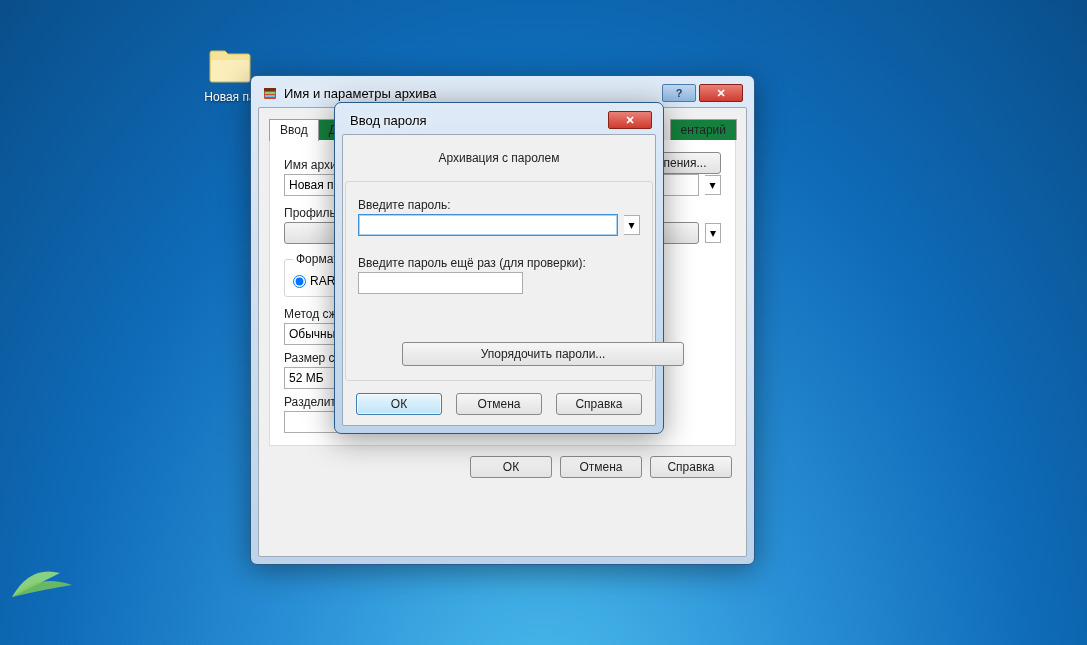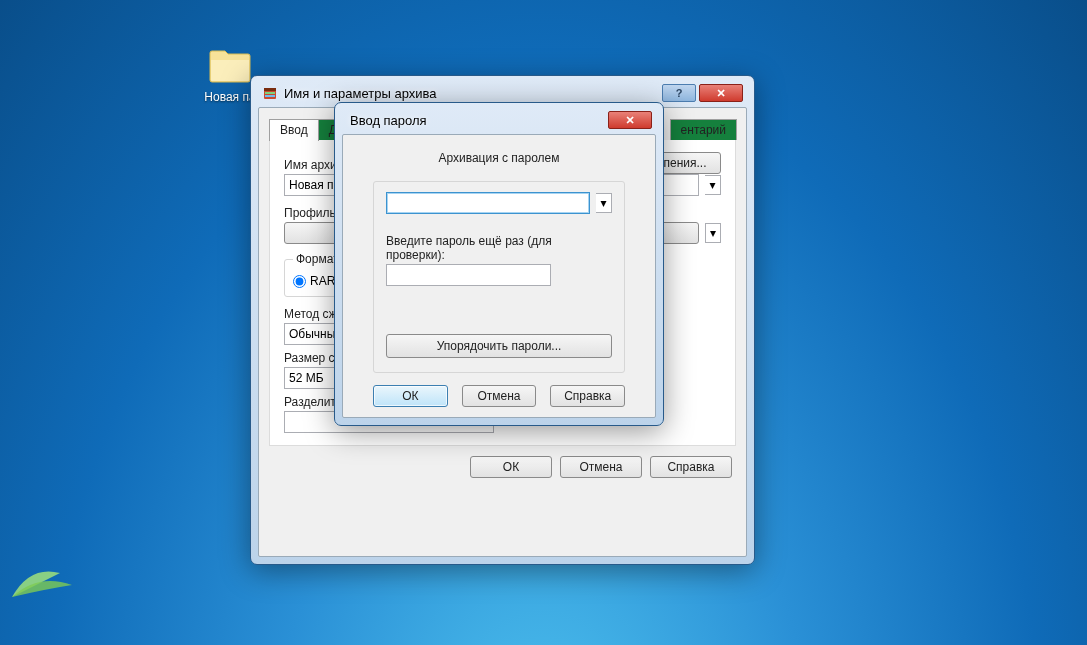--- a/index.html
+++ b/index.html
@@ -31,23 +31,23 @@
 .fieldset{border:1px solid #d6d6d6;padding:8px;margin-top:8px;border-radius:3px;}
 .fieldset legend{padding:0 3px;color:#222;}
 .radio{display:flex;align-items:center;gap:4px;}
 .checkbox{display:flex;align-items:center;gap:6px;margin:4px 0;color:#222;}
 .footer{display:flex;justify-content:flex-end;gap:8px;padding:10px 4px 2px;}
 
 #parent{left:250px;top:75px;width:505px;}
 #parent .client{min-height:450px;}
 
 #pwd{left:334px;top:102px;width:330px;}
-#pwd .client{background:#f0f0f0;padding:12px 30px 10px;}
+#pwd .client{background:#f0f0f0;padding:12px 2px 10px;}
 .heading{text-align:center;color:#222;margin:4px 0 16px;}
-.organize{width:100%;margin-top:34px;height:24px;}
+.organize{width:100%;margin-top:34px;height:24px;margin-left:44px;}
 .pwdfooter{display:flex;justify-content:center;gap:14px;margin-top:12px;}
 .pwdfooter .btn{width:86px;}
 input[type=checkbox]{width:13px;height:13px;}
 input[type=radio]{width:13px;height:13px;}
 .chevbox{width:16px;height:20px;border:1px solid #abadb3;border-left:none;display:flex;align-items:center;justify-content:center;background:#fff;}
 .right-col{display:flex;flex-direction:column;gap:4px;}
 </style>
 </head>
 <body>
 
@@ -152,20 +152,21 @@
   <div class="titlebar">
     <div class="title" style="padding-left:4px">Ввод пароля</div>
     <div class="titlebtns">
       <div class="tbtn close">✕</div>
     </div>
   </div>
   <div class="client">
     <div class="heading">Архивация с паролем</div>
 
     <fieldset class="fieldset" style="border:1px solid #d6d6d6;padding:10px 12px 14px;">
+      <label class="lbl">Введите пароль:</label>
       <div class="row">
         <input class="input" style="border-color: rgb(60, 147, 207); box-shadow: rgb(167, 212, 242) 0px 0px 0px 1px inset;">
         <div class="chevbox">▾</div>
       </div>
 
       <label class="lbl" style="margin-top:20px">Введите пароль ещё раз (для проверки):</label>
       <input class="input" style="">
 
       <div style="height:14px"></div>
 

